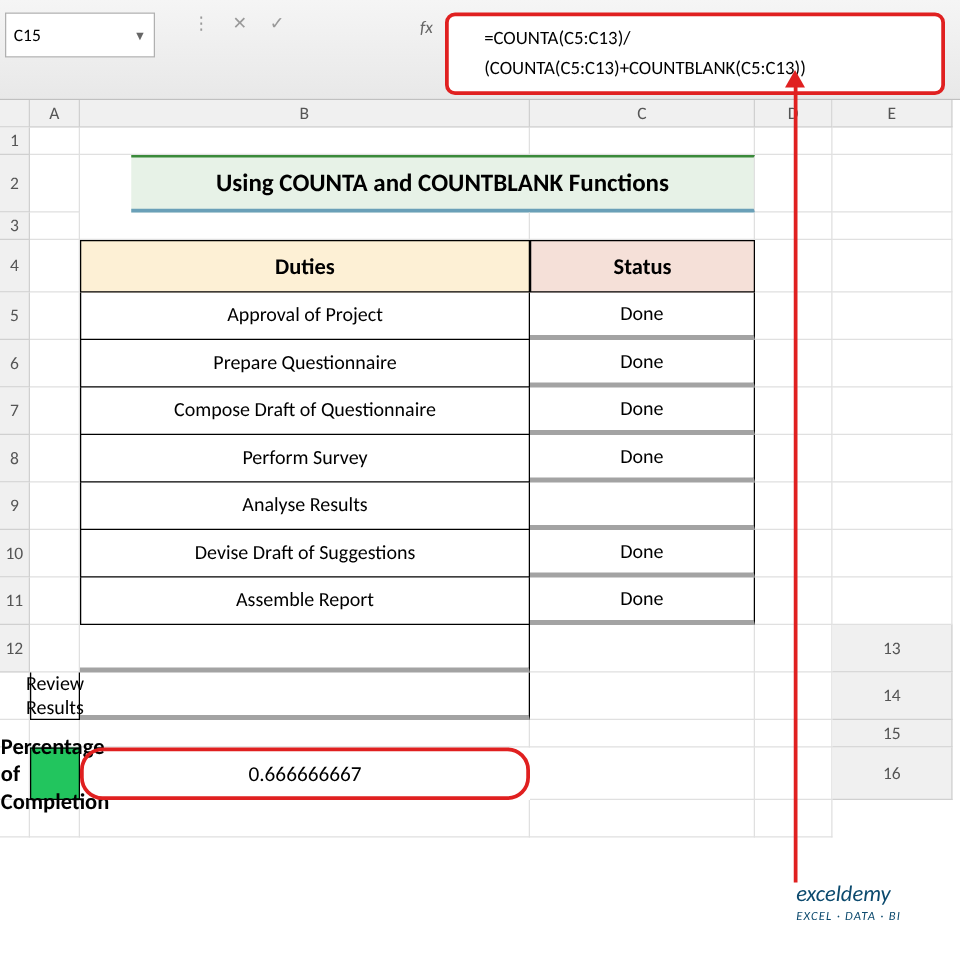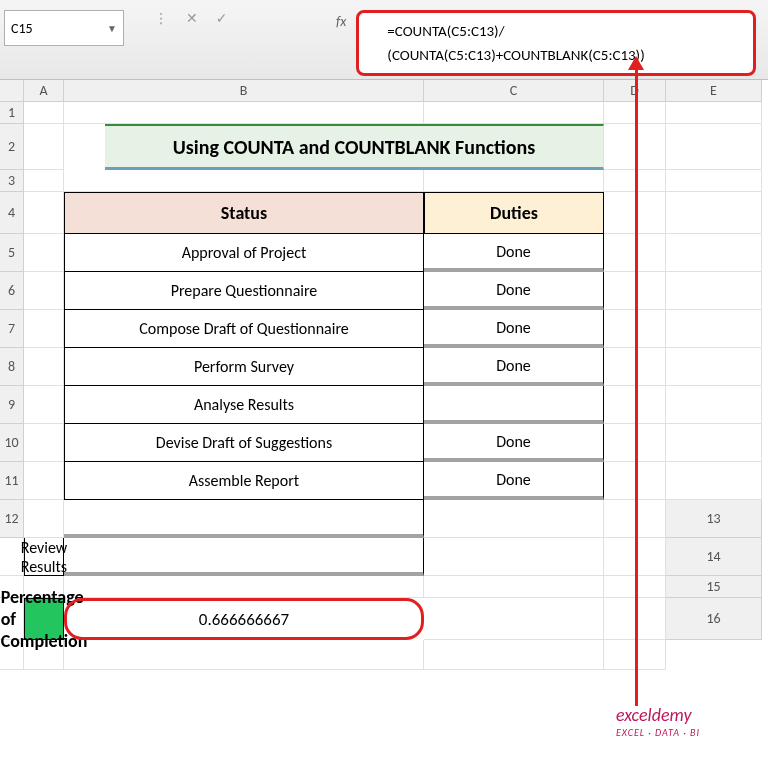--- a/index.html
+++ b/index.html
@@ -32,21 +32,21 @@
 .hdr-status { background: #f5e0d8; font-weight: bold; font-size: 18px; border: 1px solid #000; }
 .tbl-left { border-left: 1px solid #000; border-right: 1px solid #000; border-bottom: 1px solid #000; }
 .tbl-right { border-right: 1px solid #000; border-bottom: 4px solid #a3a3a3; text-align: right; }
 
 .pct-label { background: #22c55e; font-weight: bold; font-size: 18px; border: 1px solid #000; }
 .pct-value { border: 3px solid #e02020; border-radius: 18px; font-size: 17px; }
 
 .arrow { position: absolute; top: 66px; left: 635px; width: 3px; height: 640px; background: #e02020; z-index: 10; }
 .arrow::before { content: ''; position: absolute; top: -10px; left: -7px; border-left: 8px solid transparent; border-right: 8px solid transparent; border-bottom: 14px solid #e02020; }
 
-.watermark { position: absolute; bottom: 30px; right: 68px; font-size: 18px; color: #be185d; font-style: italic; z-index: 5; }
+.watermark { position: absolute; bottom: 30px; right: 47px; font-size: 18px; color: #0c4a6e; font-style: italic; z-index: 5; }
 .watermark .sub { font-size: 10px; letter-spacing: 1px; display: block; text-align: right; }
 
 .corner { background: #f0f0f0; border-right: 1px solid #d0d0d0; border-bottom: 1px solid #d0d0d0; }
 </style>
 </head>
 <body>
 
 <div class="toolbar">
   <div class="namebox-area">
     <div class="namebox">
@@ -95,22 +95,22 @@
 
   <div class="rowhdr">3</div>
   <div class="cell"></div>
   <div class="cell"></div>
   <div class="cell"></div>
   <div class="cell"></div>
   <div class="cell"></div>
 
   <div class="rowhdr">4</div>
   <div class="cell"></div>
+  <div class="cell hdr-duties">Duties</div>
   <div class="cell hdr-status">Status</div>
-  <div class="cell hdr-duties">Duties</div>
   <div class="cell"></div>
   <div class="cell"></div>
 
   <div class="rowhdr">5</div>
   <div class="cell"></div>
   <div class="cell tbl-left">Approval of Project</div>
   <div class="cell tbl-right">Done</div>
   <div class="cell"></div>
   <div class="cell"></div>
 

